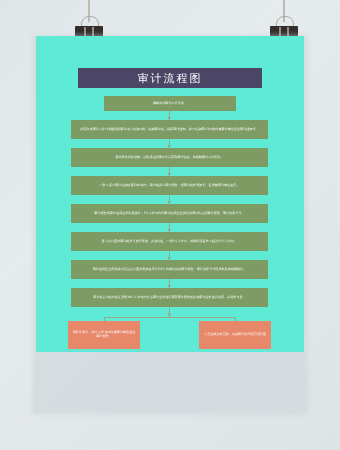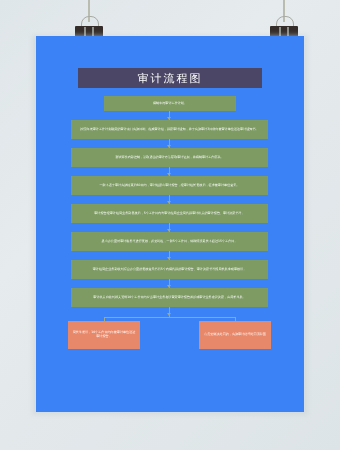--- a/index.html
+++ b/index.html
@@ -80,22 +80,22 @@
     height: 380px;
     background: #ccd4d8;
     opacity: .55;
     filter: blur(2px);
   }
   .paper {
     position: absolute;
     left: 36px;
     top: 36px;
     width: 268px;
-    height: 376px;
-    background: #3b82f6;
+    height: 316px;
+    background: #5eead4;
   }
 
   
   .chart {
     position: absolute;
     left: 0;
     top: 0;
     width: 268px;
     height: 376px;
   }

